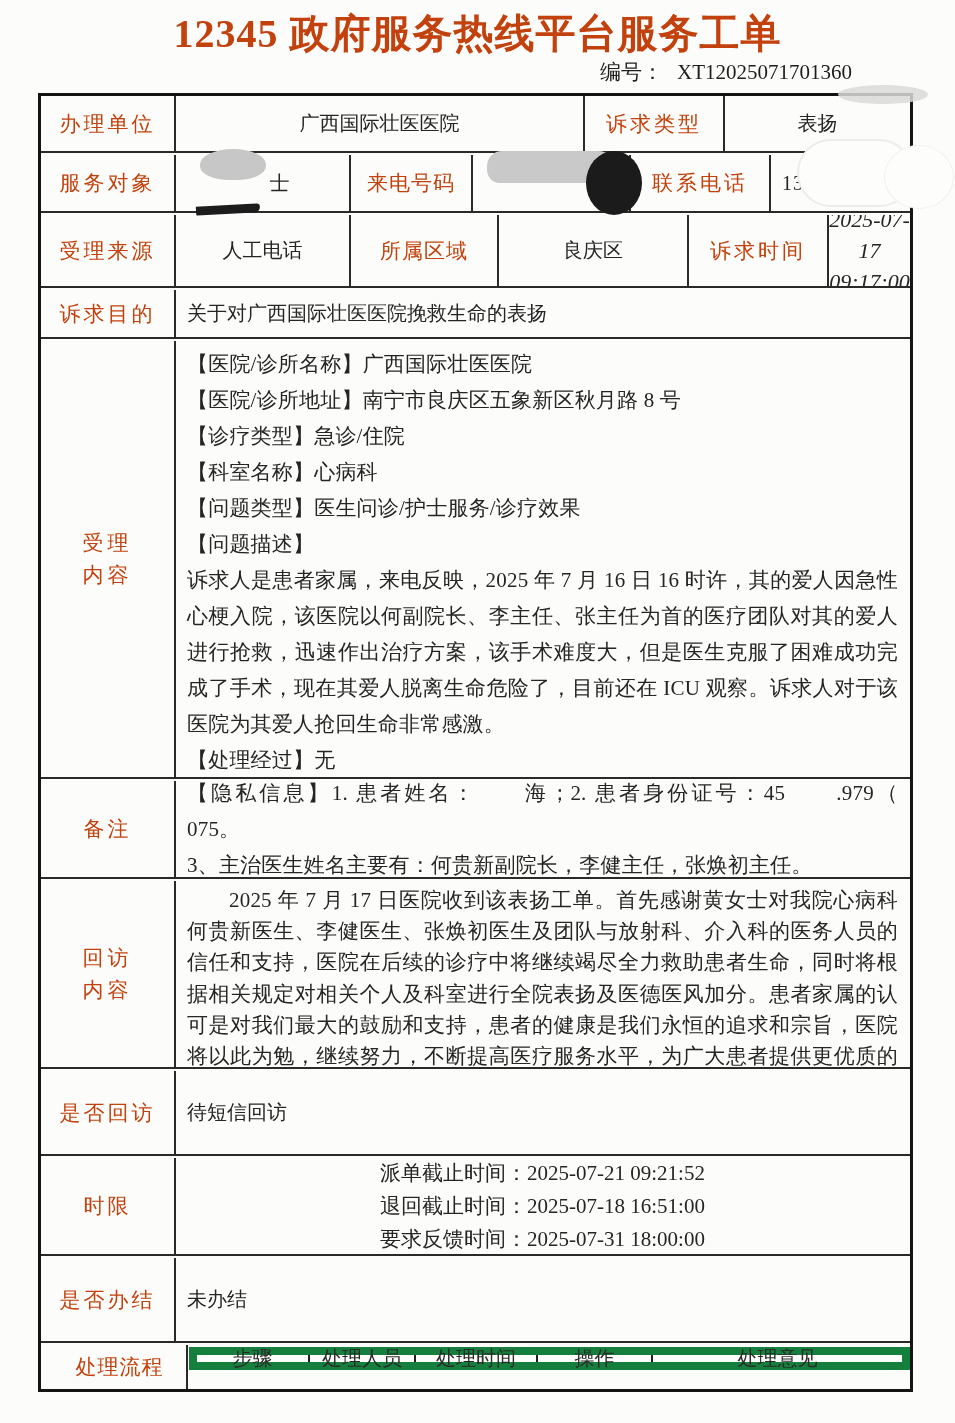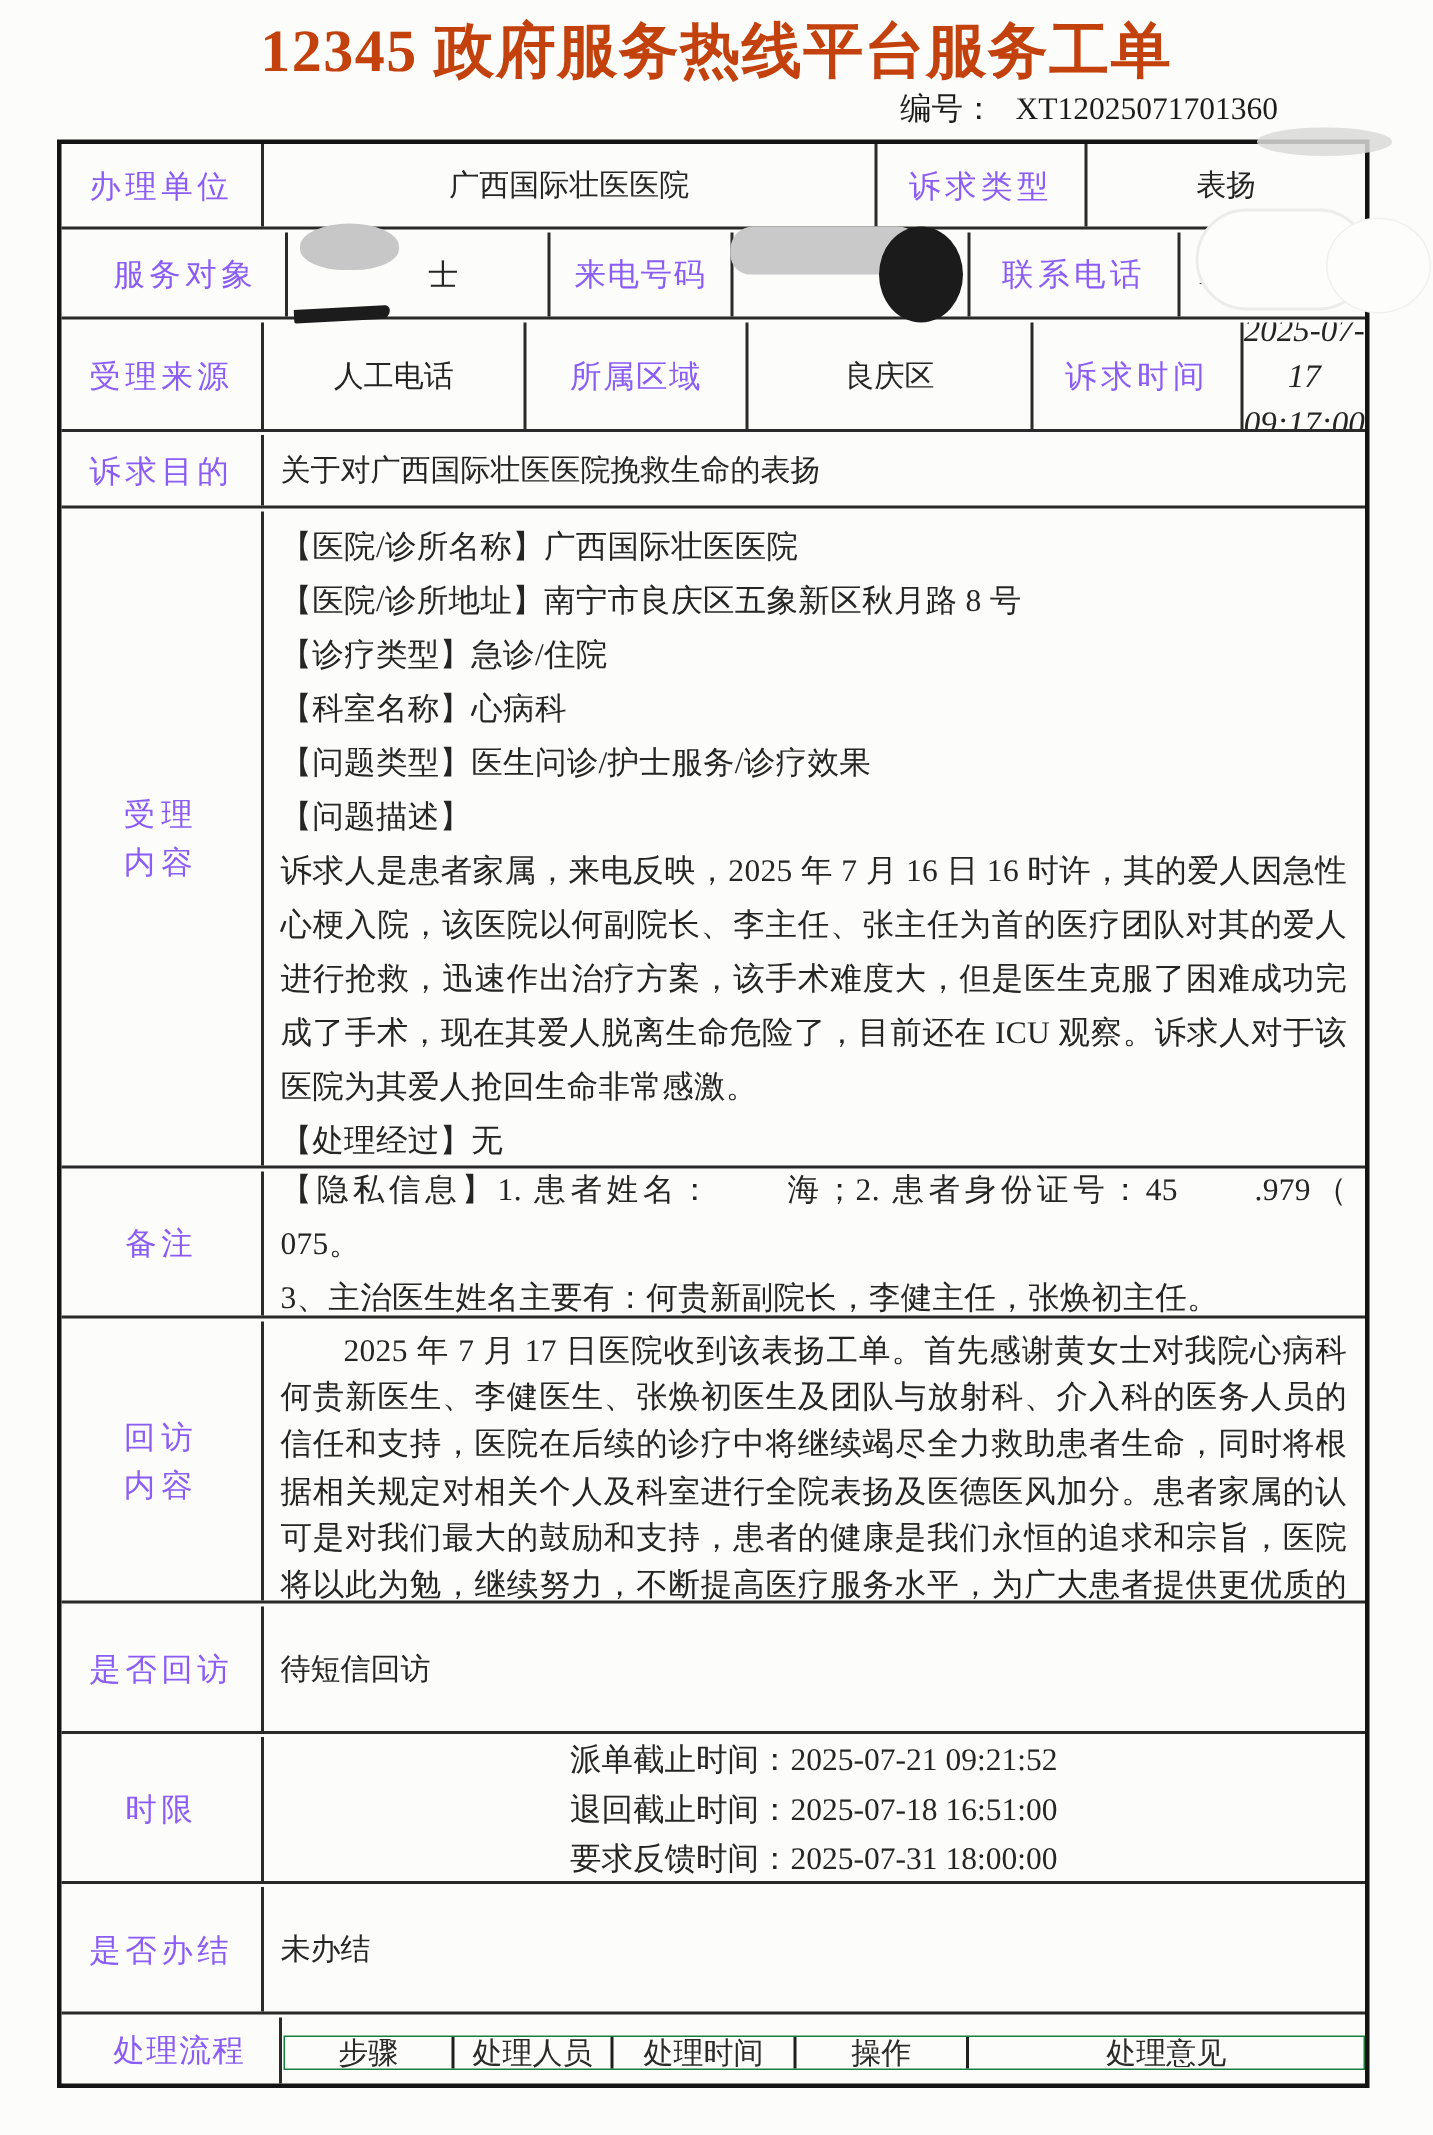--- a/index.html
+++ b/index.html
@@ -28,33 +28,33 @@
   }
   .row { position:absolute; left:0; width:869px; display:flex; border-bottom:2px solid #2a2a2a; }
   .row.last { border-bottom:none; }
   .cell {
     border-right:2px solid #2a2a2a;
     display:flex; align-items:center; justify-content:center;
     font-size:21px; color:#252525; overflow:hidden;
   }
   .cell.no-r { border-right:none; }
   .cell.left { justify-content:flex-start; padding-left:11px; }
-  .label { letter-spacing:3px; color:#8b5cf6; text-align:center; line-height:32px; }
+  .label { letter-spacing:3px; color:#c2410c; text-align:center; line-height:32px; }
   .w-label { width:135px; flex:none; }
   .body-text {
     display:block; font-size:21px; line-height:36px;
     text-align:justify; padding:5px 12px 0 11px; letter-spacing:0.2px;
   }
   .p { text-align:justify; }
   .revisit-p { text-indent:2em; line-height:31.2px; padding-top:4px; }
   .deadline-line { line-height:33px; }
 
   .flow-table {
-    margin:12px 0 0 1px; width:725px; height:23px;
-    border:1px solid #15803d; display:flex; background:transparent;
+    margin:2px 0 0 1px; width:725px; height:23px;
+    border:8px solid #15803d; display:flex; background:transparent;
   }
   .flow-cell {
     border-right:2px solid #1f1f1f; display:flex;
     align-items:center; justify-content:center; font-size:20px; color:#2a2a2a;
   }
   .flow-cell.no-r { border-right:none; }
 
   
   .blob { position:absolute; z-index:6; }
   .blob-dome   { left:200px; top:149px; width:66px; height:31px; background:#c7c7c7; border-radius:50% 50% 45% 45%; }
@@ -73,21 +73,21 @@
 
 <div class="worksheet">
 
   <div class="row" style="top:0; height:57px;">
     <div class="cell w-label label">办理单位</div>
     <div class="cell" style="width:409px; font-size:20px;">广西国际壮医医院</div>
     <div class="cell label" style="width:140px;">诉求类型</div>
     <div class="cell no-r" style="flex:1; font-size:20px;">表扬</div>
   </div>
 
-  <div class="row" style="top:59px; height:58px;padding-left:16px;">
+  <div class="row" style="top:59px; height:58px;">
     <div class="cell w-label label">服务对象</div>
     <div class="cell" style="width:175px; padding-left:34px; font-size:20px;">士</div>
     <div class="cell label" style="width:122px; letter-spacing:1px;">来电号码</div>
     <div class="cell" style="width:158px;"></div>
     <div class="cell label" style="width:140px;">联系电话</div>
     <div class="cell no-r left" style="flex:1; font-size:20px; letter-spacing:1px;">1376</div>
   </div>
 
   <div class="row" style="top:119px; height:73px;">
     <div class="cell w-label label">受理来源</div>

